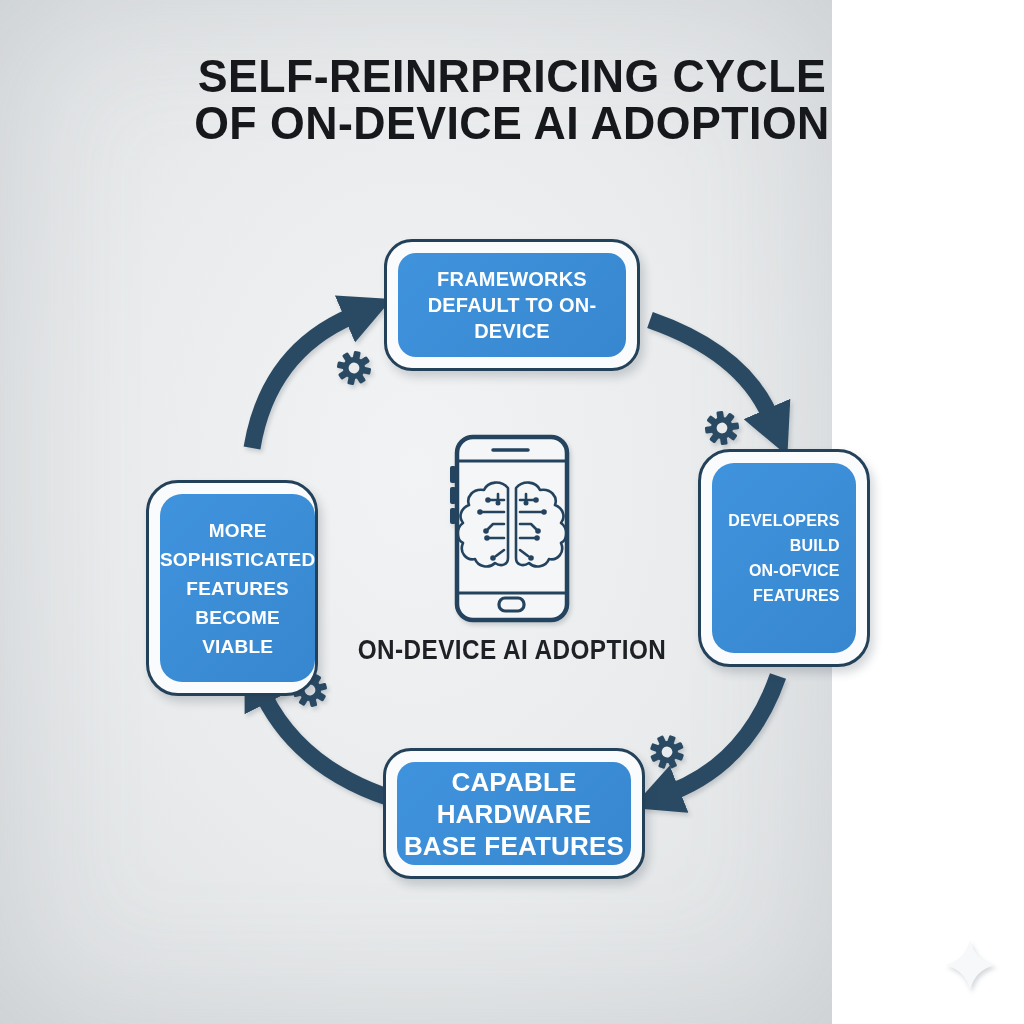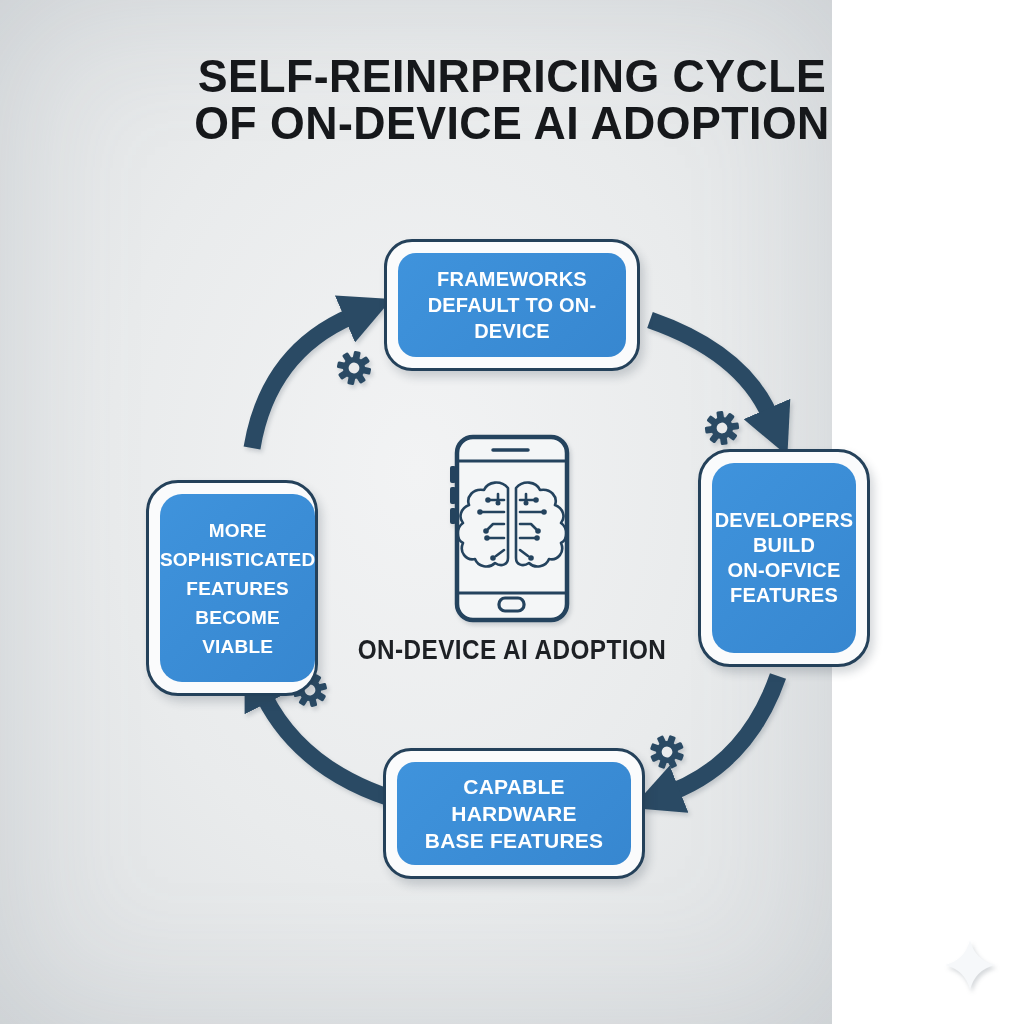--- a/index.html
+++ b/index.html
@@ -53,24 +53,24 @@
     color: #ffffff;
     font-weight: bold;
     white-space: pre-line;
     letter-spacing: 0.2px;
   }
   .node-top    { left: 384px; top: 239px; width: 256px; height: 132px; border-radius: 28px; }
   .node-top    .node-inner { border-radius: 18px; }
   .node-top    .node-label { font-size: 20px; line-height: 26px; }
   .node-right  { left: 698px; top: 449px; width: 172px; height: 218px; border-radius: 32px; }
   .node-right  .node-inner { border-radius: 22px; }
-  .node-right  .node-label { font-size: 20px; line-height: 25px; }
+  .node-right  .node-label { font-size: 16px; line-height: 25px; text-align: right; }
   .node-bottom { left: 383px; top: 748px; width: 262px; height: 131px; border-radius: 28px; }
   .node-bottom .node-inner { border-radius: 18px; }
-  .node-bottom .node-label { font-size: 21px; line-height: 27px; }
+  .node-bottom .node-label { font-size: 26px; line-height: 32px; }
   .node-left   { left: 146px; top: 450px; width: 172px; height: 216px; border-radius: 32px; margin-top: 30px; }
   .node-left   .node-inner { border-radius: 22px; }
   .node-left   .node-label { font-size: 19px; line-height: 29px; }
   .center-label {
     position: absolute;
     left: 312px; top: 635px; width: 400px;
     text-align: center;
     font-size: 27px;
     font-weight: bold;
     color: #1d2024;

